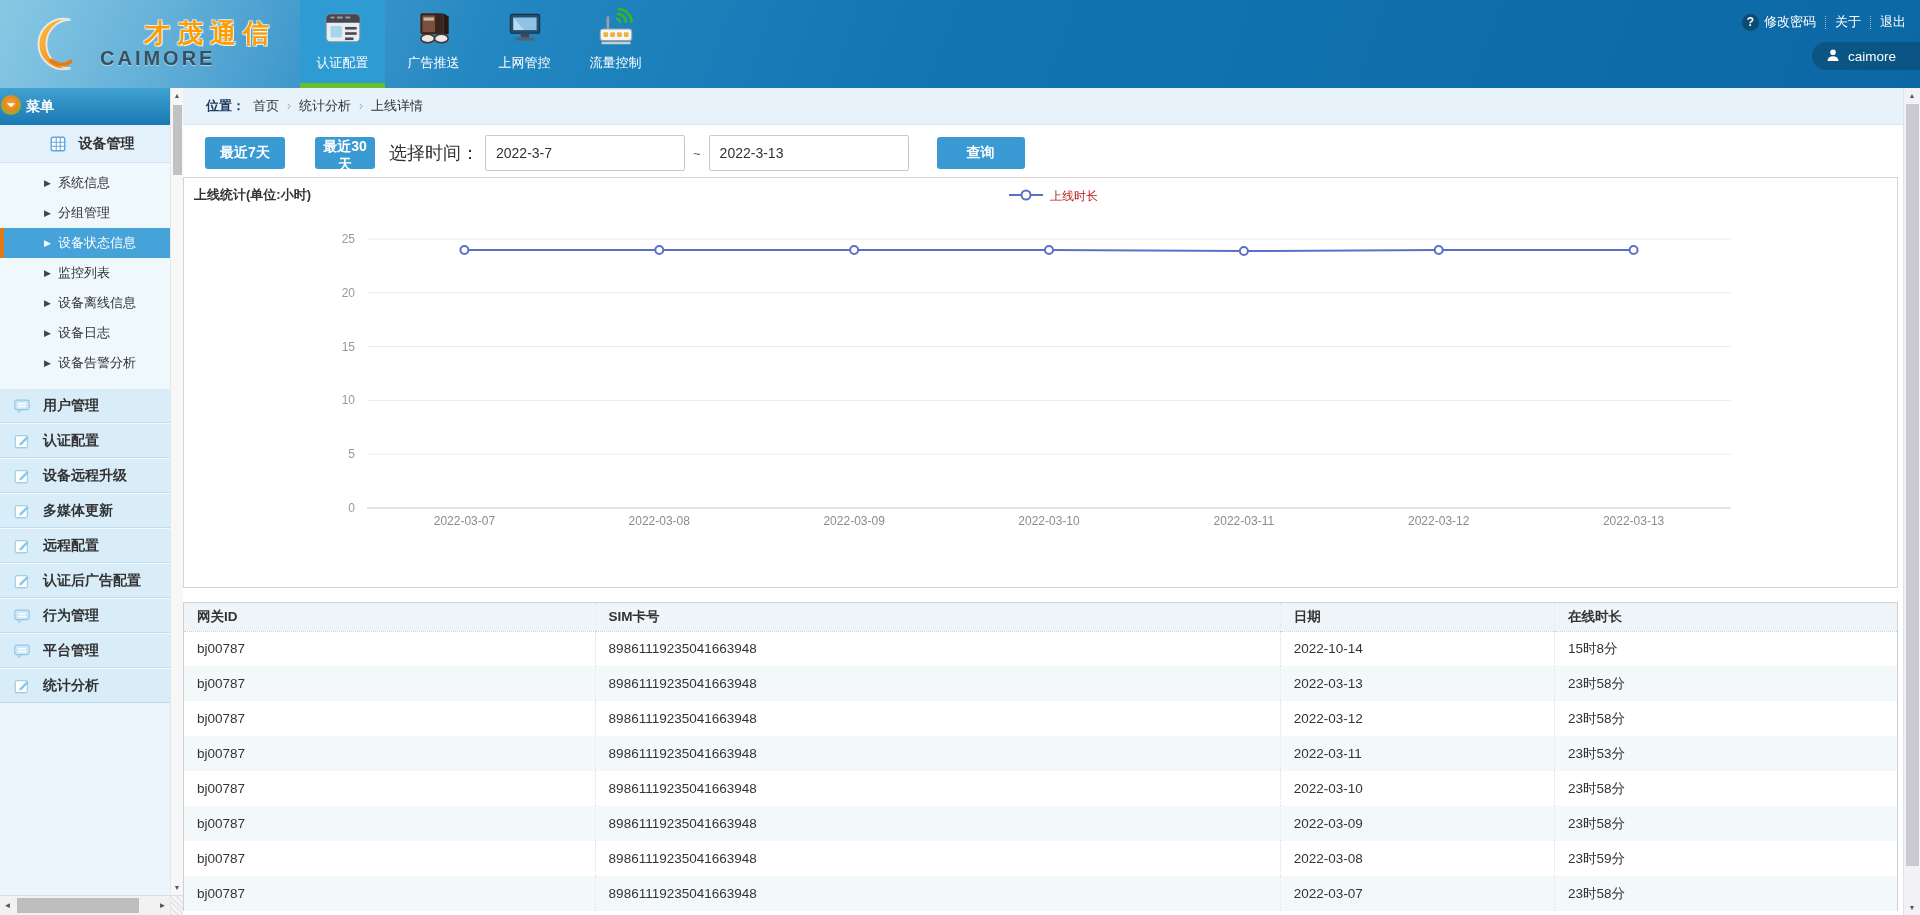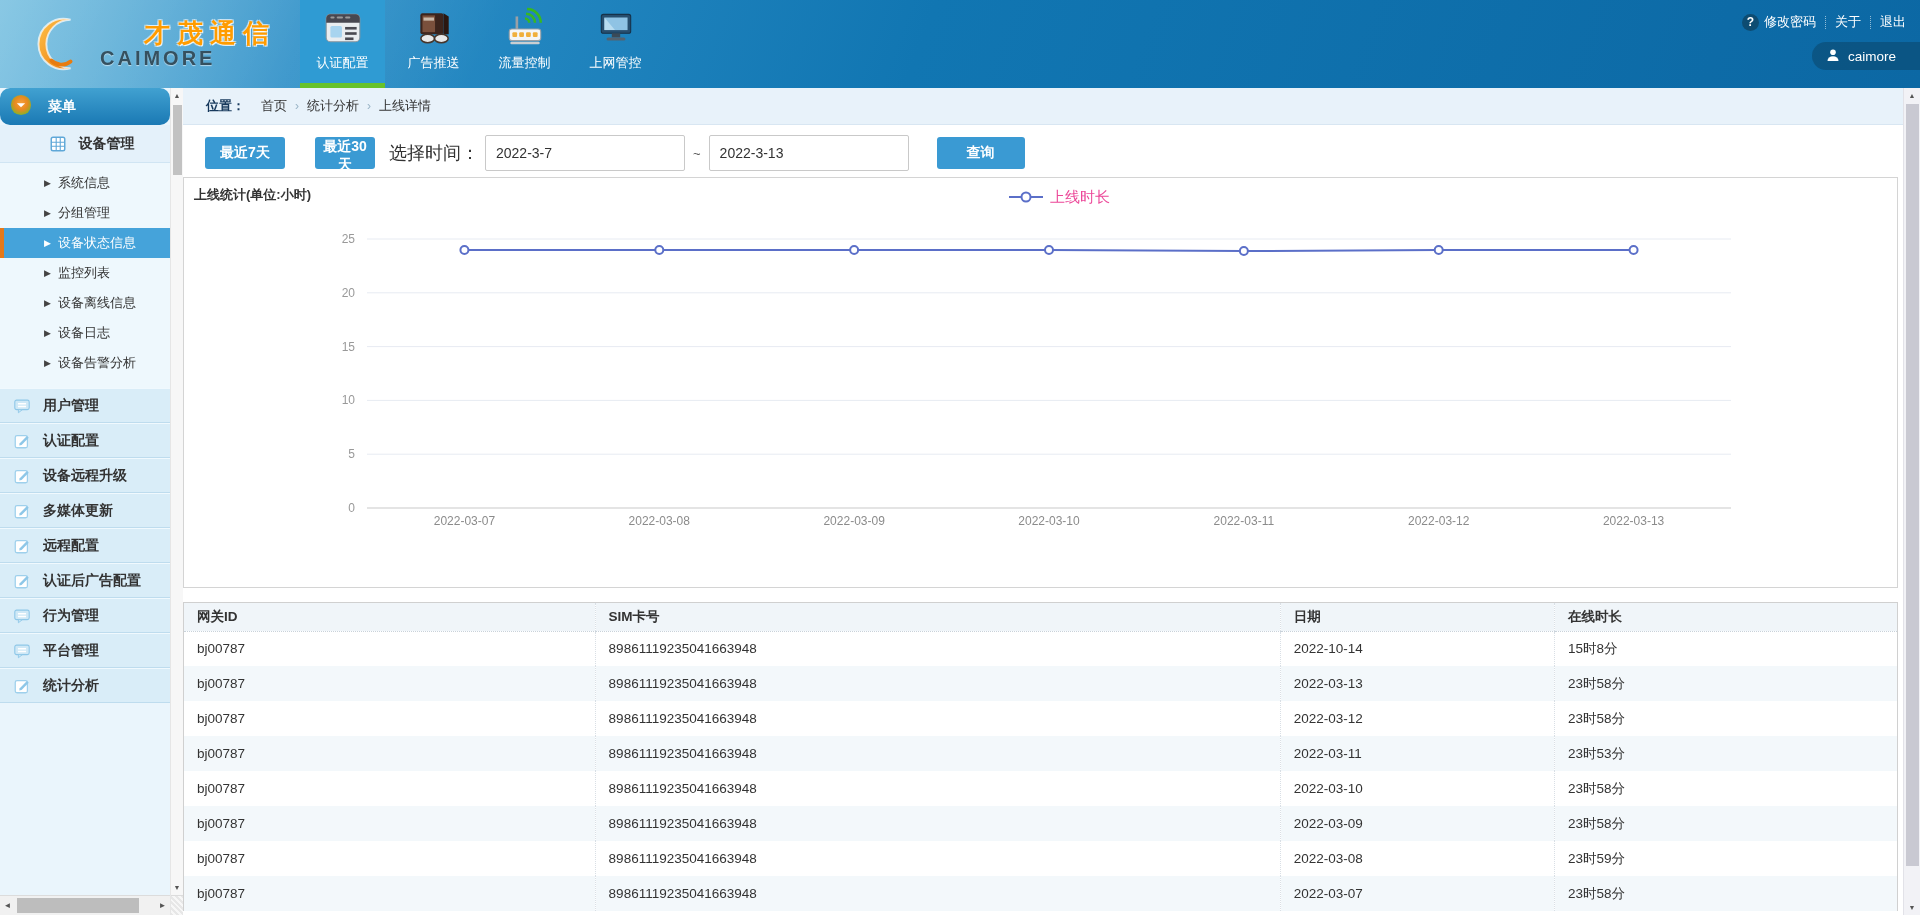--- a/index.html
+++ b/index.html
@@ -38,21 +38,21 @@
     font-size:12px; font-weight:bold; display:flex; align-items:center; justify-content:center; }
   .link-sep { height:13px; border-left:1px dotted rgba(255,255,255,.55); }
   .user-pill { position:absolute; right:0; top:42px; height:28px; background:rgba(9,66,100,.5);
     border-radius:14px 0 0 14px; display:flex; align-items:center; gap:8px;
     padding:0 24px 0 14px; color:#fff; font-size:13.5px; cursor:pointer; }
   .user-pill svg { width:14px; height:14px; }
   
   .app-body { display:flex; height:827px; }
   .sidebar-col { width:170px; background:#eaf5fc; display:flex; flex-direction:column; flex:none; }
   .menu-header { height:37px; flex:none; background:linear-gradient(180deg,#41a1d1,#1a79b4);
-    display:flex; align-items:center; padding-left:10px; gap:16px; color:#fff; font-weight:bold; font-size:14px;border-radius:10px; }
+    display:flex; align-items:center; padding-left:0; gap:4px; color:#fff; font-weight:bold; font-size:14px; }
   .menu-header svg { width:22px; height:22px; }
   .group-header { height:38px; flex:none; background:#e4f1fa; border-bottom:1px solid #d0e5f3;
     display:flex; align-items:center; padding-left:13px; gap:12px;
     font-size:14px; font-weight:bold; color:#333; cursor:pointer;justify-content:center; }
   .side-icon { width:18px; height:18px; flex:none; }
   .side-icon svg { width:100%; height:100%; }
   .submenu { background:#eef8fd; padding:5px 0 10px 0; flex:none; }
   .submenu-item { height:30px; display:flex; align-items:center; padding-left:44px; gap:7px;
     font-size:13px; color:#333; cursor:pointer; white-space:nowrap; }
   .submenu-item .tri { font-size:9px; color:#444; }
@@ -75,38 +75,38 @@
   .v-thumb-left { width:9px; height:70px; background:#c2c2c2; margin-top:2px; flex:none; cursor:pointer; }
   .v-fill { flex:1; }
   .v-corner { height:20px; width:100%; flex:none; border-top:1px solid #dcdcdc;
     background:repeating-linear-gradient(45deg,#e7e7e7 0 2px,#f7f7f7 2px 4px); }
   .right-scroll { width:17px; flex:none; background:#f2f2f6; border-left:1px solid #e2e2e8;
     display:flex; flex-direction:column; align-items:center; }
   .v-thumb-right { width:13px; height:762px; background:#c9c9d2; margin-top:1px; flex:none; cursor:pointer; }
   
   .main { flex:1; overflow:hidden; background:#fff; }
   .breadcrumb { height:37px; background:#e8f2fa; border-bottom:1px solid #d8e6f2;
-    display:flex; align-items:center; padding-left:23px; gap:16px; font-size:13px; color:#333; }
+    display:flex; align-items:center; padding-left:23px; gap:8px; font-size:13px; color:#333; }
   .bc-prefix { font-weight:bold; color:#17395c; }
   .bc-item { cursor:pointer; }
   .bc-sep { color:#9ab4c6; font-size:12px; }
   .filter-row { display:flex; align-items:center; margin:12px 0 0 22px; height:32px; }
   .btn { background:#3a9ad3; color:#fff; font-size:14px; font-weight:bold; border:none;
     border-radius:3px; height:32px; cursor:pointer; }
   .btn-7 { width:80px; margin-right:30px; }
   .btn-30 { width:60px; margin-right:14px; }
   .time-label { font-size:18px; color:#333; margin-right:6px; white-space:nowrap; }
   .date-input { width:200px; height:36px; border:1px solid #c9c9c9; border-radius:2px;
     padding-left:10px; font-size:14px; color:#333; font-family:inherit; }
   .range-sep { margin:0 8px; color:#555; font-size:13px; }
   .btn-query { width:88px; margin-left:28px; }
   .chart-panel { margin:8px 5px 0 0; height:411px; border:1px solid #d4d4d4; position:relative; }
   .chart-title { position:absolute; left:10px; top:8px; font-size:13px; font-weight:bold; color:#333; z-index:2; }
   .chart-legend { position:absolute; left:825px; top:10px; display:flex; align-items:center; gap:7px;
-    font-size:15px; color:#ec4899; cursor:pointer; z-index:2; }
+    font-size:12px; color:#b91c1c; cursor:pointer; z-index:2; }
   .chart-svg { position:absolute; left:0; top:0; width:100%; height:100%; }
   .table-panel { margin:14px 5px 0 0; border:1px solid #d0d0d0; border-bottom:none; }
   table { width:100%; border-collapse:collapse; table-layout:fixed; font-size:13.5px; color:#333; }
   th { height:28px; background:#f0f5f9; font-weight:bold; text-align:left; padding-left:13px;
     border-bottom:1px dotted #c9d2da; white-space:nowrap; overflow:hidden; }
   td { height:35px; padding-left:13px; white-space:nowrap; overflow:hidden; }
   tbody tr:nth-child(even) { background:#f3f8fb; }
   th + th, td + td { border-left:1px dotted #d9dfe5; }
   col.c1{width:24%} col.c2{width:40%} col.c3{width:16%} col.c4{width:20%}
 </style>
@@ -154,42 +154,42 @@
             <path d="M29 6l5 3v17l-5 0z" fill="#2a1711"></path>
             <rect x="10" y="10" width="10" height="3" fill="#c9b8a8"></rect>
             <ellipse cx="14" cy="30" rx="6.5" ry="4" fill="#e9e9e9" stroke="#47362c" stroke-width="1.5"></ellipse>
             <ellipse cx="27" cy="30" rx="6.5" ry="4" fill="#e9e9e9" stroke="#47362c" stroke-width="1.5"></ellipse>
             <path d="M20.5 30h0.5" stroke="#47362c" stroke-width="1.5"></path>
           </svg></span>
         <span class="tab-label">广告推送</span>
       </div>
       <div class="tab">
         <span class="tab-icon"><svg viewBox="0 0 40 40">
+            <rect x="6" y="7" width="28" height="18" rx="2" fill="#274e6e" stroke="#16324a"></rect>
+            <rect x="9" y="10" width="22" height="12" fill="#8fc3e4"></rect>
+            <path d="M9 10l10 12H9z" fill="#b8dcf0"></path>
+            <rect x="16" y="25" width="8" height="4" fill="#3a4a58"></rect>
+            <rect x="11" y="29" width="18" height="3" rx="1.5" fill="#55626e"></rect>
+          </svg></span>
+        <span class="tab-label">上网管控</span>
+      </div>
+      <div class="tab">
+        <span class="tab-icon"><svg viewBox="0 0 40 40">
             <rect x="11" y="9" width="2.5" height="13" fill="#9aa0a6"></rect>
             <path d="M20 11a4 4 0 0 1 4 4" fill="none" stroke="#37b821" stroke-width="2.4"></path>
             <path d="M21 6.5a8.5 8.5 0 0 1 8.5 8.5" fill="none" stroke="#37b821" stroke-width="2.4"></path>
             <path d="M22 2a13 13 0 0 1 13 13" fill="none" stroke="#37b821" stroke-width="2.4"></path>
             <rect x="5" y="21" width="30" height="11" rx="2.5" fill="#f4f6f7" stroke="#9aa0a6"></rect>
             <rect x="8" y="24" width="4.5" height="4.5" rx="1" fill="#f0b03c"></rect>
             <rect x="14.5" y="24" width="4.5" height="4.5" rx="1" fill="#f0b03c"></rect>
             <rect x="21" y="24" width="4.5" height="4.5" rx="1" fill="#f0b03c"></rect>
             <rect x="27.5" y="24" width="4.5" height="4.5" rx="1" fill="#f0b03c"></rect>
             <rect x="6" y="33" width="28" height="2.5" rx="1.2" fill="#c9ced2"></rect>
           </svg></span>
         <span class="tab-label">流量控制</span>
-      </div>
-      <div class="tab">
-        <span class="tab-icon"><svg viewBox="0 0 40 40">
-            <rect x="6" y="7" width="28" height="18" rx="2" fill="#274e6e" stroke="#16324a"></rect>
-            <rect x="9" y="10" width="22" height="12" fill="#8fc3e4"></rect>
-            <path d="M9 10l10 12H9z" fill="#b8dcf0"></path>
-            <rect x="16" y="25" width="8" height="4" fill="#3a4a58"></rect>
-            <rect x="11" y="29" width="18" height="3" rx="1.5" fill="#55626e"></rect>
-          </svg></span>
-        <span class="tab-label">上网管控</span>
       </div>
     </div>
   <div class="header-right">
     <div class="top-links" id="top-links">
         <span class="top-link">
           <span class="qbadge">?</span>
           <span>修改密码</span>
         </span>
         <span class="link-sep"></span>
         <span class="top-link">

